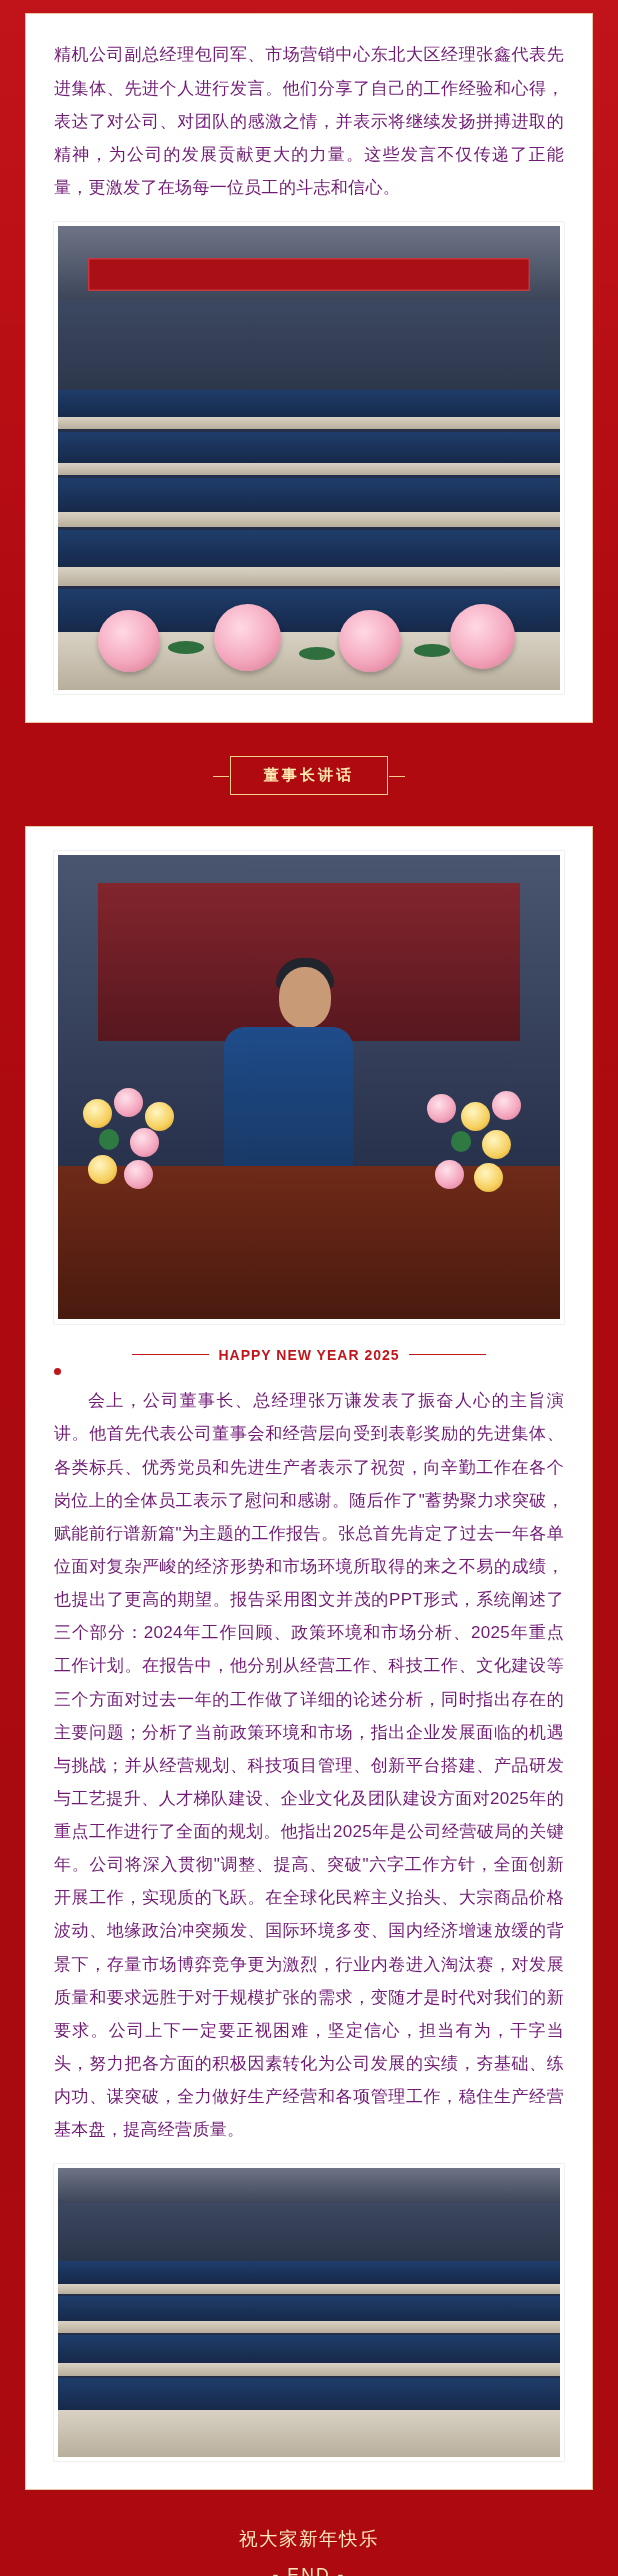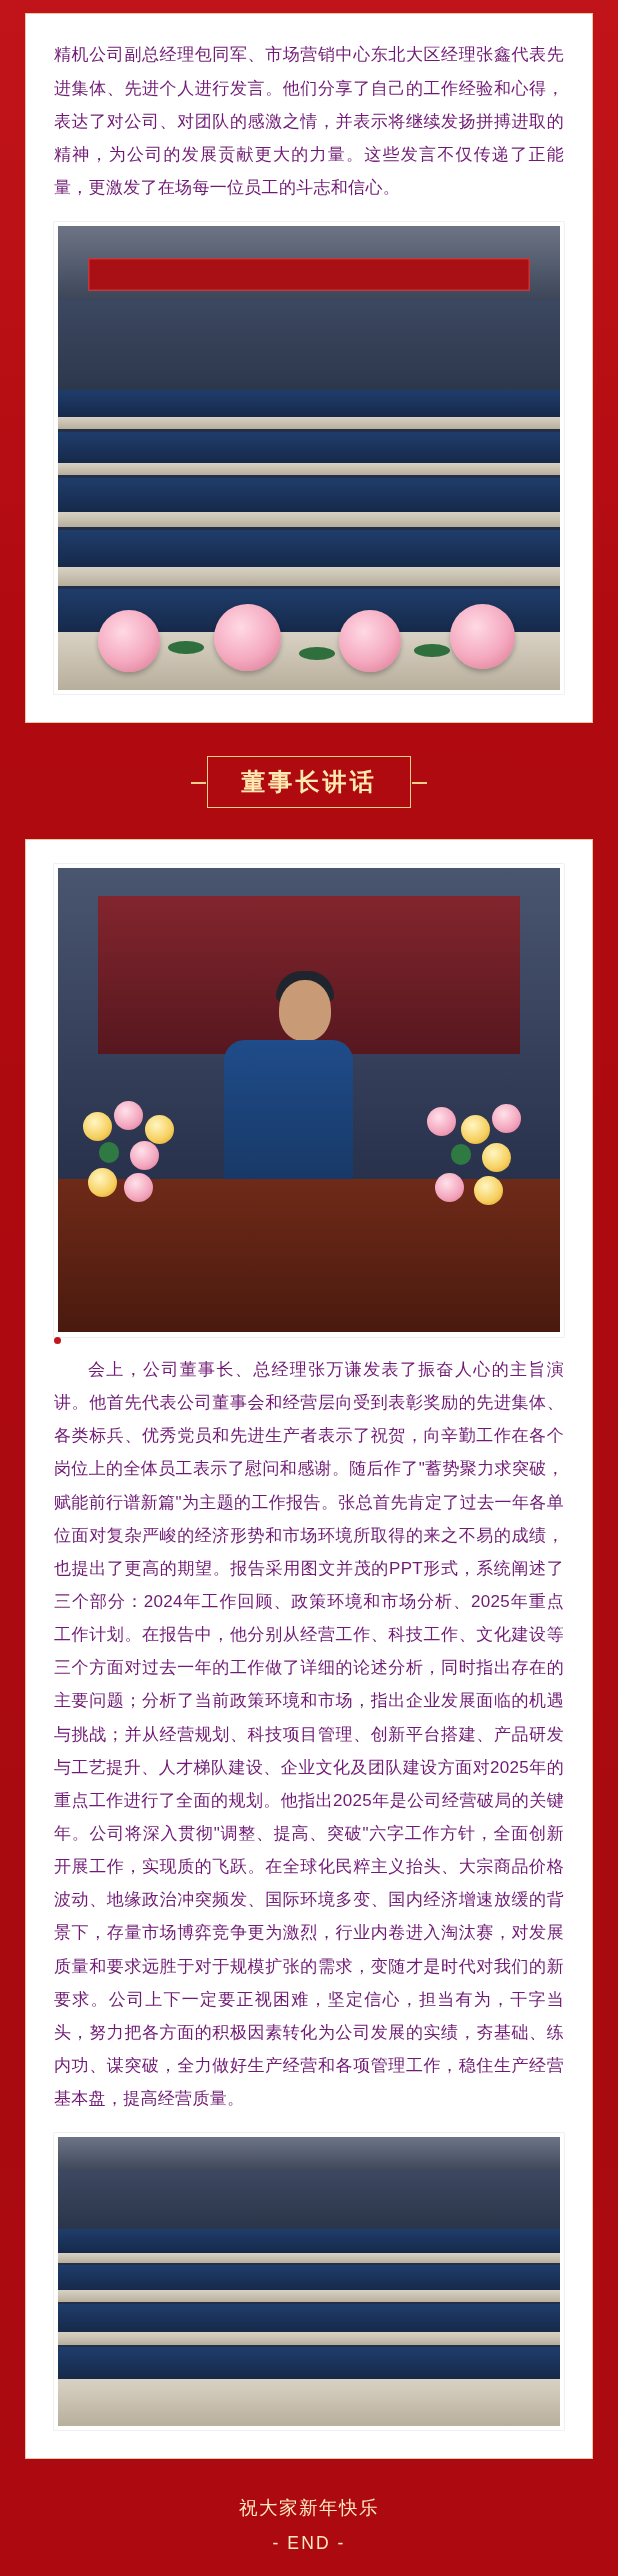--- a/index.html
+++ b/index.html
@@ -177,21 +177,21 @@
     padding: 33px 0 31px 0;
     display: flex;
     justify-content: center;
   }
   .ribbon {
     border: 1.5px solid #f0d08a;
     padding: 9.3px 33px;
     position: relative;
   }
   .ribbon span {
-    font-size: 24px;
+    font-size: 15px;
     letter-spacing: 3.1px;
     color: #ffe9b0;
     font-weight: bold;
   }
   .ribbon::before,
   .ribbon::after {
     content: "";
     position: absolute;
     top: 50%;
     width: 15.5px;
@@ -297,20 +297,25 @@
             <div class="fl pink" style="left:70px;top:3.1px;"></div>
             <div class="fl green" style="left:29px; top:43px; width:20.6px;height:20.6px;"></div>
             <div class="fl" style="left:60px;top:42px;"></div>
             <div class="fl pink" style="left:13.4px; top:72px;"></div>
             <div class="fl" style="left:52px;top:75px;"></div>
           </div>
         </div>
       </div>
     </div>
 
+    <div class="hny">
+      <span class="line"></span>
+      <span class="txt">HAPPY NEW YEAR 2025</span>
+      <span class="line"></span>
+    </div>
 
     <div class="divider-dot"></div>
 
     <p class="para">会上，公司董事长、总经理张万谦发表了振奋人心的主旨演讲。他首先代表公司董事会和经营层向受到表彰奖励的先进集体、各类标兵、优秀党员和先进生产者表示了祝贺，向辛勤工作在各个岗位上的全体员工表示了慰问和感谢。随后作了"蓄势聚力求突破，赋能前行谱新篇"为主题的工作报告。张总首先肯定了过去一年各单位面对复杂严峻的经济形势和市场环境所取得的来之不易的成绩，也提出了更高的期望。报告采用图文并茂的PPT形式，系统阐述了三个部分：2024年工作回顾、政策环境和市场分析、2025年重点工作计划。在报告中，他分别从经营工作、科技工作、文化建设等三个方面对过去一年的工作做了详细的论述分析，同时指出存在的主要问题；分析了当前政策环境和市场，指出企业发展面临的机遇与挑战；并从经营规划、科技项目管理、创新平台搭建、产品研发与工艺提升、人才梯队建设、企业文化及团队建设方面对2025年的重点工作进行了全面的规划。他指出2025年是公司经营破局的关键年。公司将深入贯彻"调整、提高、突破"六字工作方针，全面创新开展工作，实现质的飞跃。在全球化民粹主义抬头、大宗商品价格波动、地缘政治冲突频发、国际环境多变、国内经济增速放缓的背景下，存量市场博弈竞争更为激烈，行业内卷进入淘汰赛，对发展质量和要求远胜于对于规模扩张的需求，变随才是时代对我们的新要求。公司上下一定要正视困难，坚定信心，担当有为，干字当头，努力把各方面的积极因素转化为公司发展的实绩，夯基础、练内功、谋突破，全力做好生产经营和各项管理工作，稳住生产经营基本盘，提高经营质量。</p>
 
     <div class="photo-wrap">
       <div class="photo short">
         <div class="aud">
           <div class="ceil" style="height:12%;"></div>
           <div class="wall" style="top:12%;height:20%;"></div>

